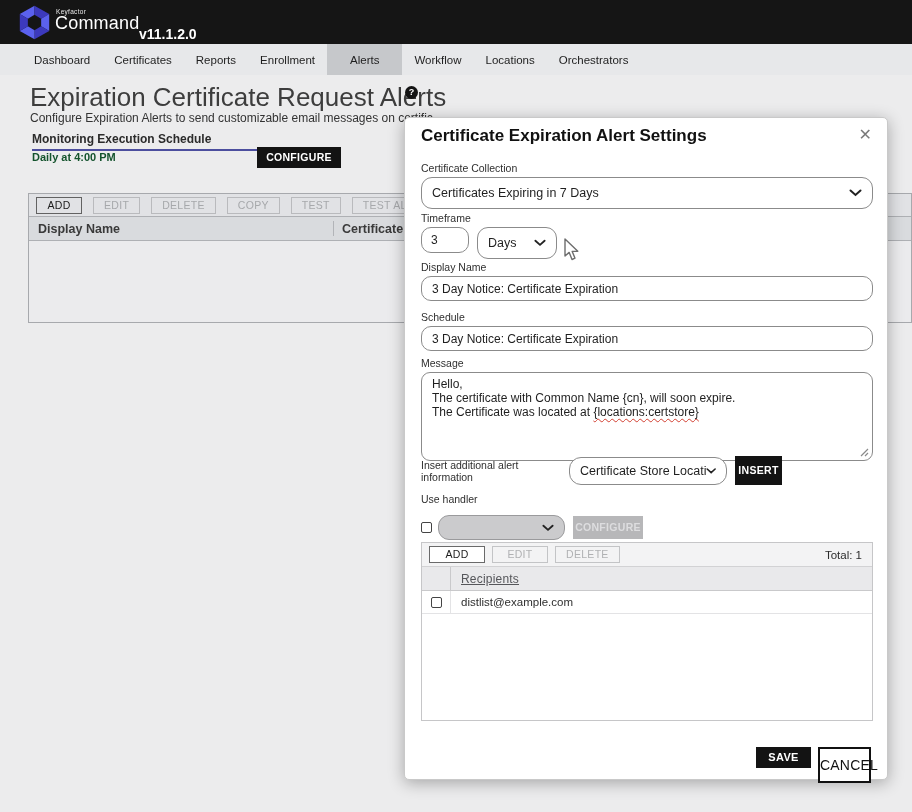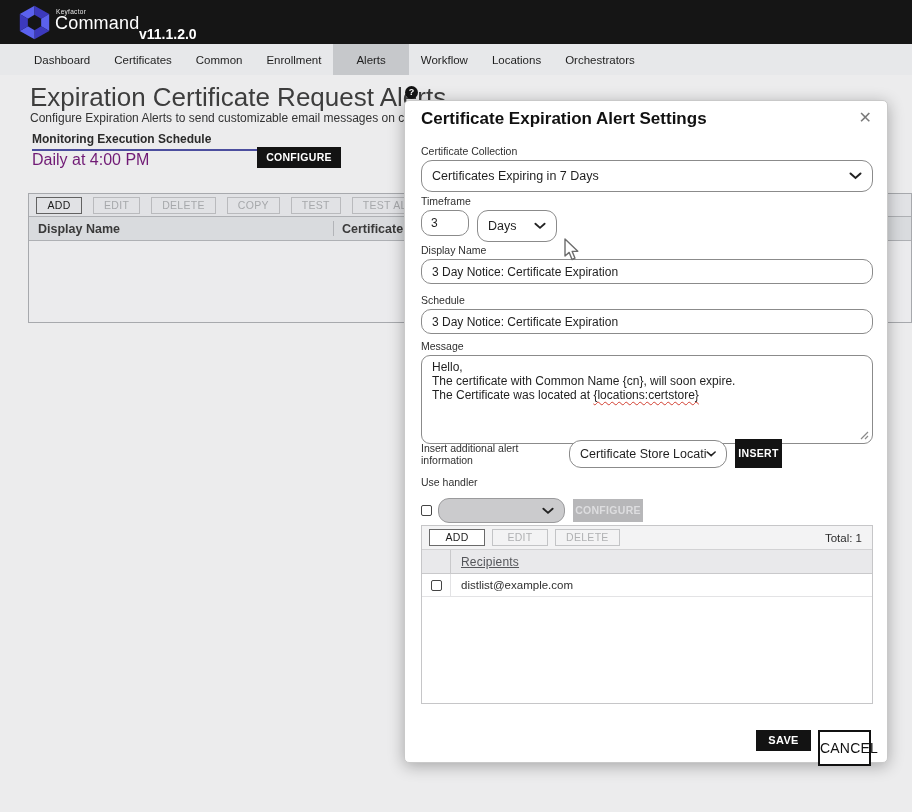--- a/index.html
+++ b/index.html
@@ -17,35 +17,35 @@
   
   .navbar { position:absolute; left:0; top:44px; width:912px; height:31px; background:#e7e8ea; display:flex; align-items:stretch; padding-left:22px; }
   .nav-item { display:flex; align-items:center; padding:0 12px; font-size:11.5px; color:#1e1e1e; cursor:pointer; }
   .nav-item.active { background:#c6c8cb; padding:0 23px; }
 
   
   .page-title { position:absolute; left:30px; top:82px; font-size:26px; color:#3d3d3d; font-weight:400; }
   .help-badge { position:absolute; left:405px; top:86px; width:13px; height:13px; background:#141414; color:#fff; border-radius:50%; font-size:9px; font-weight:bold; text-align:center; line-height:13px; }
   .page-subtitle { position:absolute; left:30px; top:111px; font-size:12px; color:#333; }
   .sched-heading { position:absolute; left:32px; top:132px; width:308px; font-size:12px; font-weight:bold; color:#2b2b2b; border-bottom:2px solid #4c4e9e; padding-bottom:3px; }
-  .sched-value { position:absolute; left:32px; top:151px; font-size:16px; color:#701a75; }
+  .sched-value { position:absolute; left:32px; top:151px; font-size:11px; color:#14532d;font-weight:bold; }
   .btn-black { background:#131313; color:#fff; border:1px solid #131313; font-size:10.5px; font-weight:bold; letter-spacing:.3px; text-align:center; cursor:pointer; font-family:inherit; }
   .sched-configure { position:absolute; left:257px; top:147px; width:84px; height:21px; line-height:19px; }
 
   .bg-table { position:absolute; left:28px; top:193px; width:884px; height:130px; border:1px solid #a7a9ad; background:#ebebed; }
   .bg-toolbar { height:23px; background:#e1e2e5; border-bottom:1px solid #aeb0b4; display:flex; align-items:center; gap:11px; padding-left:7px; }
   .tb-btn { height:17px; padding:0 10px; min-width:46px; background:transparent; border:1px solid #626262; color:#1c1c1c; font-size:10.5px; letter-spacing:.3px; text-align:center; line-height:15px; cursor:pointer; font-family:inherit; }
   .tb-btn.disabled { border-color:#b9babd; color:#a6a8ab; cursor:default; }
   .bg-header { height:24px; background:#d9dbde; border-bottom:1px solid #aeb0b4; display:flex; align-items:center; font-size:12.5px; font-weight:bold; color:#3a3a3a; }
   .bg-col-1 { width:304px; padding-left:9px; }
   .bg-col-sep { width:1px; height:15px; background:#b2b4b8; }
   .bg-col-2 { padding-left:8px; }
 
   
-  .modal { position:absolute; left:404px; top:100px; width:484px; height:663px; background:#ffffff; border:1px solid #c9c9c9; border-radius:5px; box-shadow:0 3px 16px rgba(0,0,0,.30); padding:0 16px; }
+  .modal { position:absolute; left:404px; top:117px; width:484px; height:663px; background:#ffffff; border:1px solid #c9c9c9; border-radius:5px; box-shadow:0 3px 16px rgba(0,0,0,.30); padding:0 16px; }
   .modal-title { position:absolute; left:16px; top:8px; font-size:17px; font-weight:bold; color:#111; }
   .modal-close { position:absolute; right:11px; top:5px; font-size:16px; font-weight:bold; color:#7a7a7a; cursor:pointer; padding:2px 4px; }
 
   .fld-label { font-size:10.5px; color:#2f2f2f; margin-bottom:3px; }
   .sel { height:32px; border:1px solid #8b8b8b; border-radius:11px; background:#fff; display:flex; align-items:center; padding:0 10px; font-size:12.5px; color:#1f1f1f; cursor:pointer; }
   .sel .sel-text { flex:1 1 auto; white-space:nowrap; overflow:hidden; }
   .sel.disabled { background:#cbcbcd; border-color:#9a9a9c; }
   .txt { width:100%; height:25px; border:1px solid #8b8b8b; border-radius:10px; background:#fff; font-size:12px; color:#1f1f1f; padding:0 10px; font-family:inherit; outline:none; }
 
   .f-collection { position:absolute; left:16px; top:44px; width:452px; }
@@ -105,21 +105,21 @@
       <polygon points="8,74 8,26 31,39 31,61" fill="#3c39bd"></polygon>
     </svg>
     <div class="brand-small">Keyfactor</div>
     <div class="brand-name">Command</div>
     <div class="brand-version">v11.1.2.0</div>
   </div>
 
   <div class="navbar">
     <div class="nav-item">Dashboard</div>
     <div class="nav-item">Certificates</div>
-    <div class="nav-item">Common</div>
+    <div class="nav-item">Reports</div>
     <div class="nav-item">Enrollment</div>
     <div class="nav-item active">Alerts</div>
     <div class="nav-item">Workflow</div>
     <div class="nav-item">Locations</div>
     <div class="nav-item">Orchestrators</div>
   </div>
 
   <div class="page-title">Expiration Certificate Request Alerts</div>
   <div class="help-badge">?</div>
   <div class="page-subtitle">Configure Expiration Alerts to send customizable email messages on certific</div>

